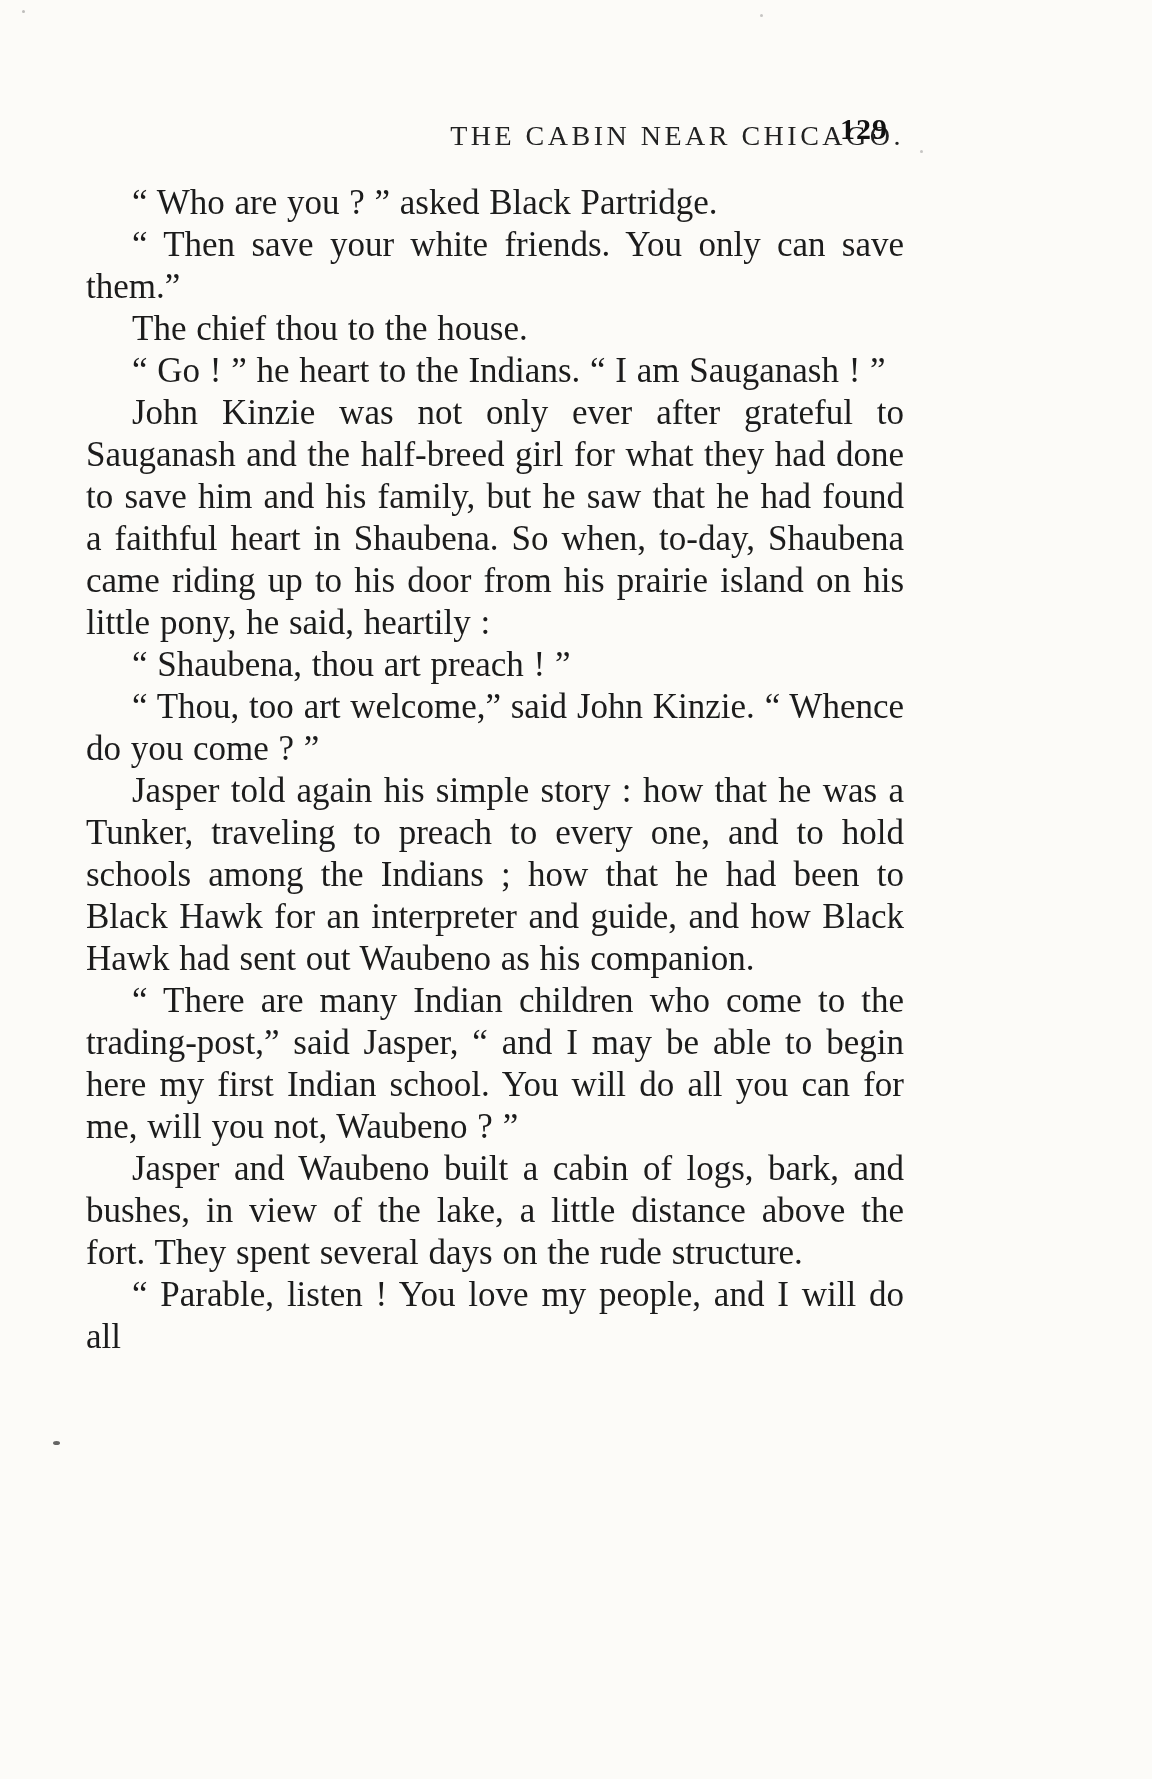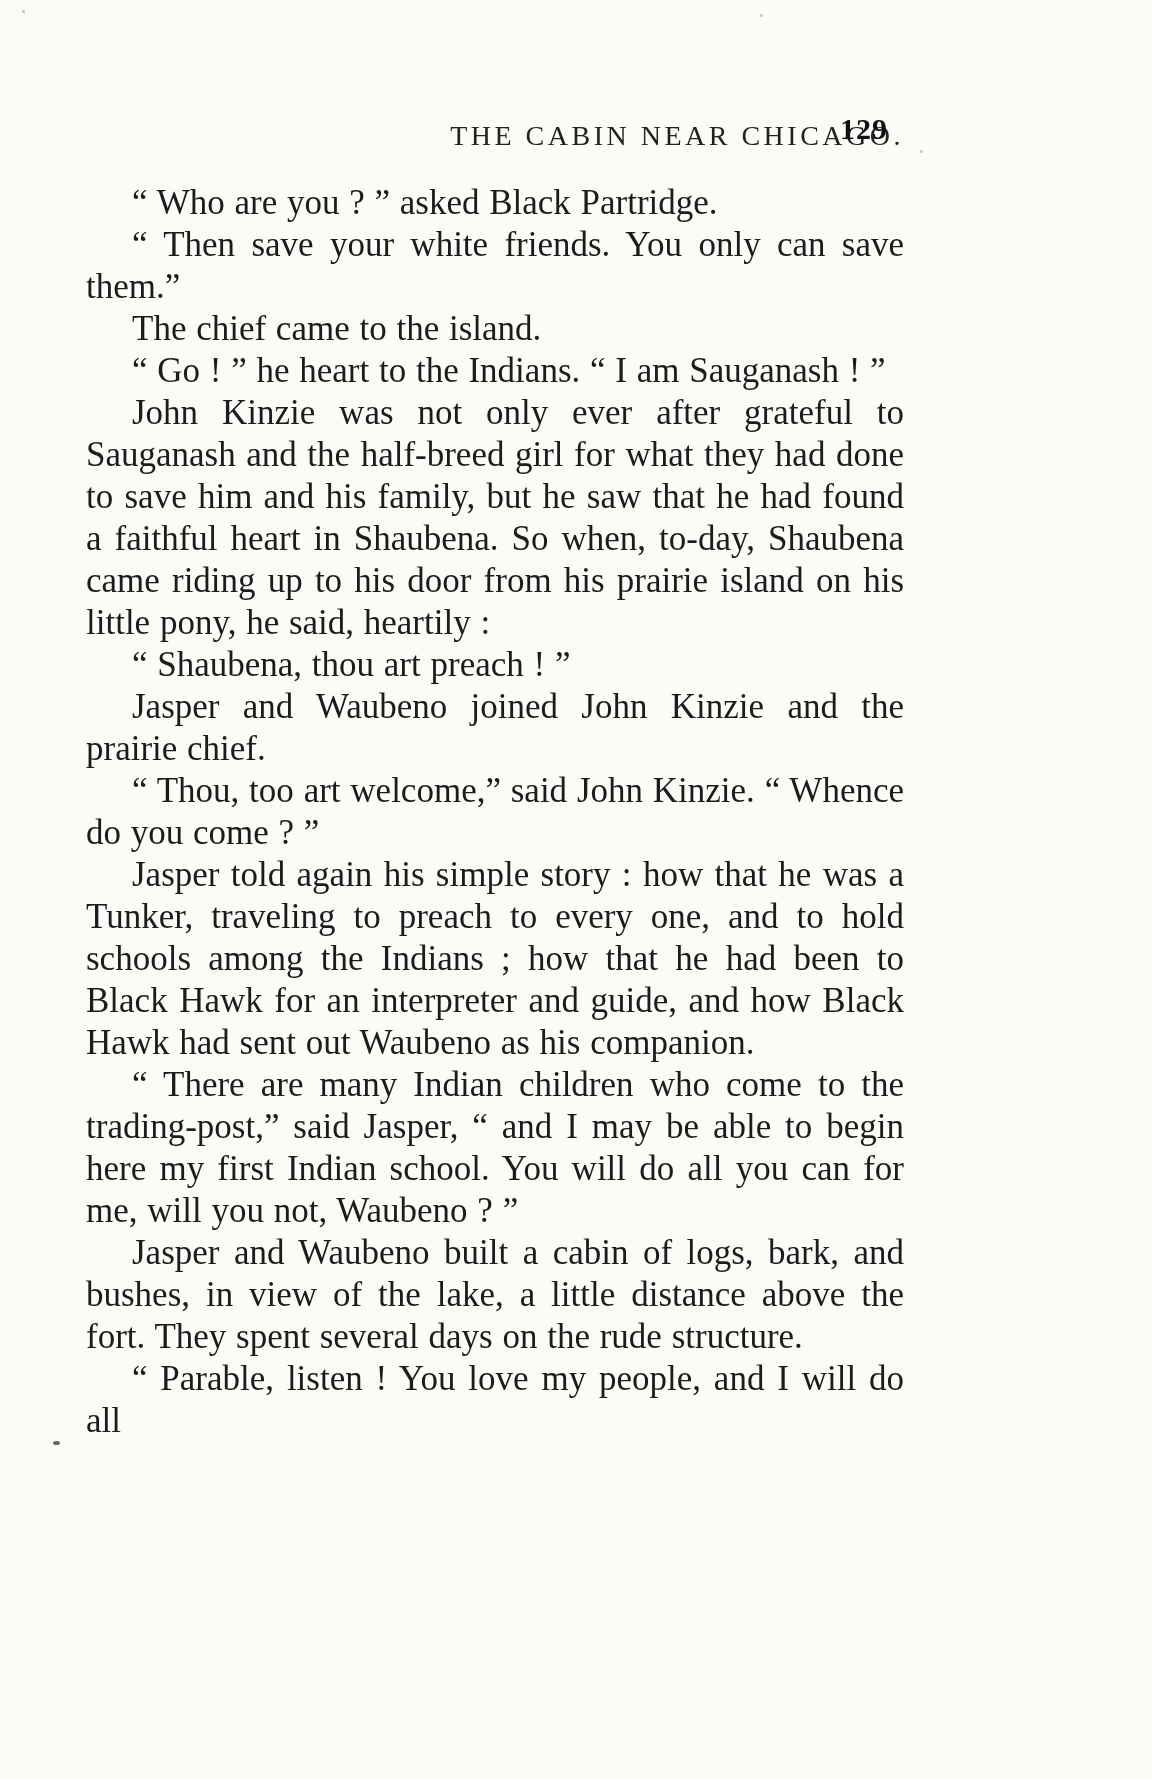--- a/index.html
+++ b/index.html
@@ -72,25 +72,24 @@
 <div class="page">
 
   <header class="running-head">
     <span class="head-title">THE CABIN NEAR CHICAGO.</span>
     <span class="page-num">129</span>
   </header>
 
   <main class="body-text">
     <p>“ Who are you ? ” asked Black Partridge.</p>
     <p>“ Then save your white friends. You only can save them.”</p>
-    <p>The chief came to the island.</p>
+    <p>The chief thou to the house.</p>
     <p>“ Go ! ” he heart to the Indians. “ I am Sauganash ! ”</p>
     <p>John Kinzie was not only ever after grateful to Sauganash and the half-breed girl for what they had done to save him and his family, but he saw that he had found a faithful heart in Shaubena. So when, to-day, Shaubena came riding up to his door from his prairie island on his little pony, he said, heartily :</p>
     <p>“ Shaubena, thou art preach ! ”</p>
-    <p>Jasper and Waubeno joined John Kinzie and the prairie chief.</p>
     <p>“ Thou, too art welcome,” said John Kinzie. “ Whence do you come ? ”</p>
     <p>Jasper told again his simple story : how that he was a Tunker, traveling to preach to every one, and to hold schools among the Indians ; how that he had been to Black Hawk for an interpreter and guide, and how Black Hawk had sent out Waubeno as his companion.</p>
     <p>“ There are many Indian children who come to the trading-post,” said Jasper, “ and I may be able to begin here my first Indian school. You will do all you can for me, will you not, Waubeno ? ”</p>
     <p>Jasper and Waubeno built a cabin of logs, bark, and bushes, in view of the lake, a little distance above the fort. They spent several days on the rude structure.</p>
     <p class="justify-last">“ Parable, listen ! You love my people, and I will do all</p>
   </main>
 
   <div class="speck speck-1"></div>
   <div class="speck speck-2"></div>
   <div class="speck speck-3"></div>

